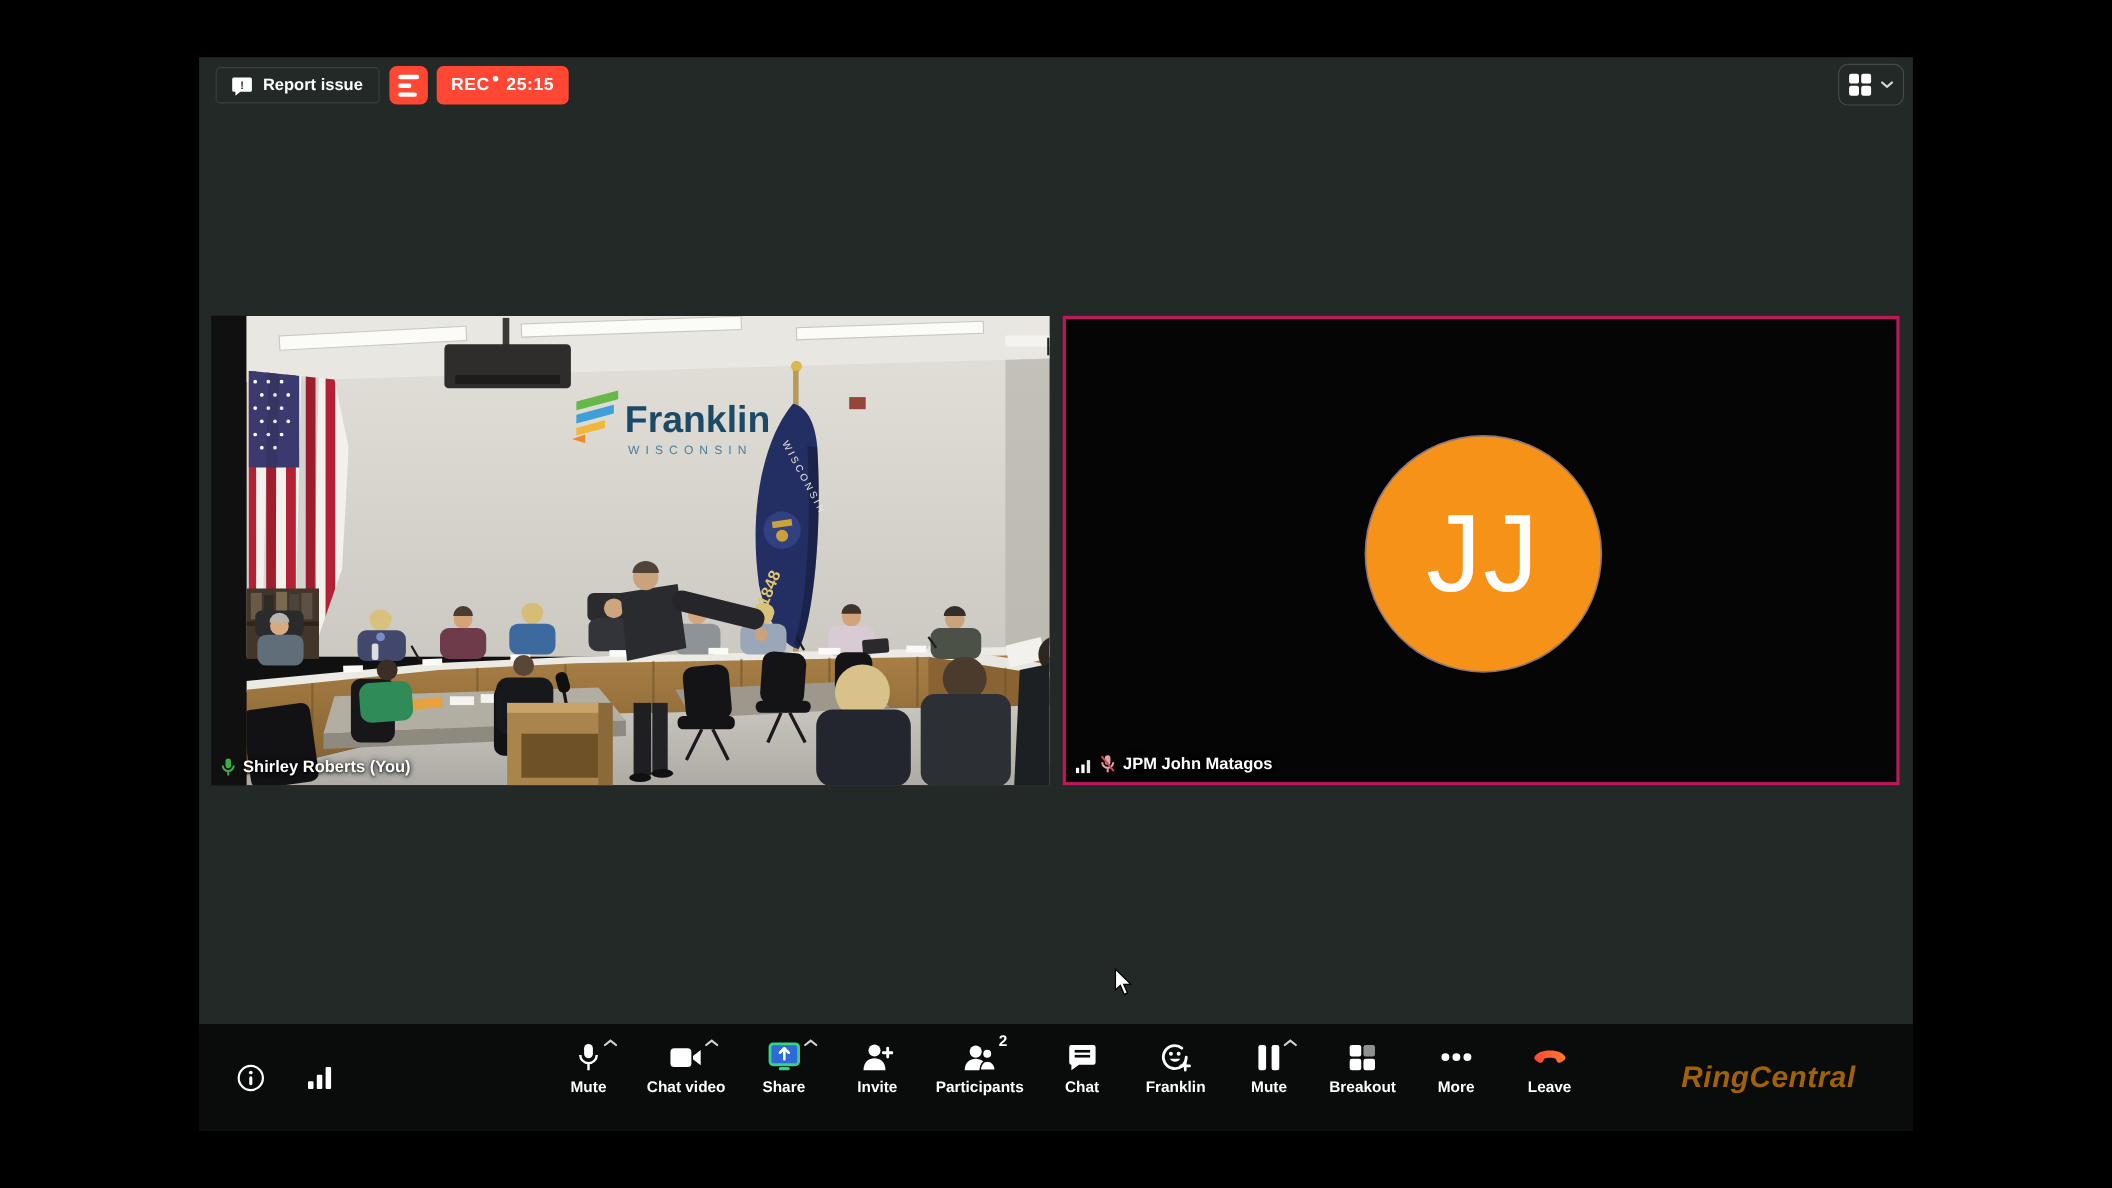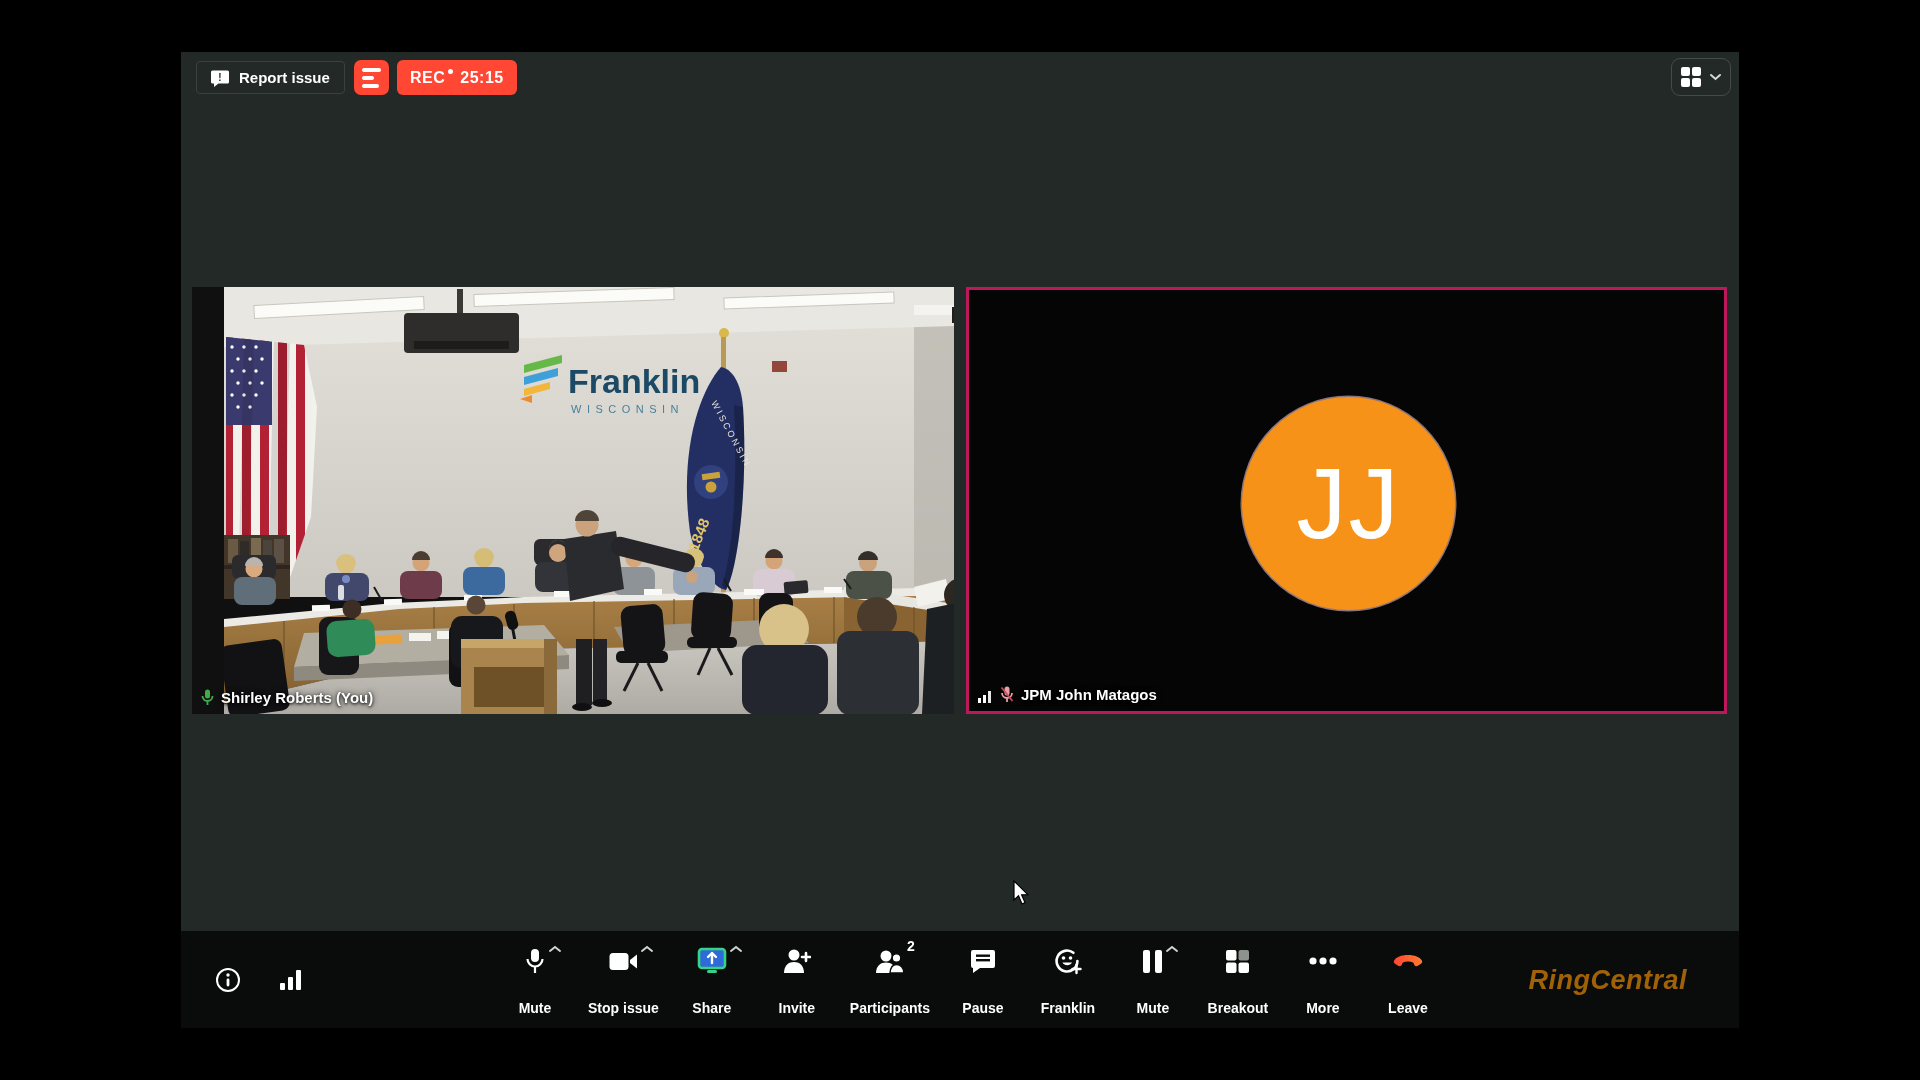--- a/index.html
+++ b/index.html
@@ -41,21 +41,21 @@
     justify-content:center; font-size:100px; font-weight:400; letter-spacing:2px;
     box-shadow:0 0 0 1.5px rgba(255,210,220,.55); }
 
   
   .toolbar { position:absolute; left:0; bottom:0; width:100%; height:97px; background:#090c0a; }
   .tb-left { position:absolute; left:34px; top:0; height:100%; display:flex; align-items:center; gap:38px; }
   .tb-center { position:absolute; left:322px; top:15px; display:flex; gap:21px; align-items:flex-start; }
   .tbtn { display:flex; flex-direction:column; align-items:center; min-width:64px;
     position:relative; color:#fff; cursor:pointer; }
   .tbtn .iconwrap { height:30px; display:flex; align-items:center; justify-content:center; position:relative; }
-  .tbtn .tlabel { font-size:14px; font-weight:bold; margin-top:24px; white-space:nowrap; }
+  .tbtn .tlabel { font-size:14px; font-weight:bold; margin-top:4px; white-space:nowrap; }
   .chev { position:absolute; top:-7px; right:-16px; }
   .pbadge { position:absolute; top:-10px; right:-10px; font-size:14px; font-weight:bold; color:#fff; }
   .brand { position:absolute; right:52px; top:50%; transform:translateY(-50%);
     font-size:27px; font-weight:bold; font-style:italic; color:#a16207; letter-spacing:.5px; }
   .tb-icon-btn { cursor:pointer; display:flex; align-items:center; }
 
   .cursor { position:absolute; left:1013px; top:880px; z-index:50; }
 </style>
 </head>
 <body>
@@ -418,21 +418,21 @@
           <span style="display:flex;">
             <svg width="29" height="21" viewBox="0 0 29 21">
                 <rect x="0.5" y="2" width="19" height="17" rx="3.5" fill="#fff"></rect>
                 <path d="M21 9 L28 3.5 V17.5 L21 12 Z" fill="#fff"></path>
               </svg>
           </span>
           <span class="chev"><svg width="14" height="8" viewBox="0 0 14 8">
                 <path d="M2 6 L7 2 L12 6" stroke="#cfd3d1" stroke-width="2" fill="none" stroke-linecap="round"></path>
               </svg></span>
         </div>
-        <span class="tlabel">Stop issue</span>
+        <span class="tlabel">Chat video</span>
       </div>
 
       <div class="tbtn">
         <div class="iconwrap">
           <span style="display:flex;">
             <svg width="30" height="28" viewBox="0 0 30 28">
                 <rect x="2" y="2" width="26" height="19" rx="3" fill="#2e6bd6" stroke="#35d388" stroke-width="2.6"></rect>
                 <path d="M15 6 L15 16 M15 6 L11 10 M15 6 L19 10" stroke="#fff" stroke-width="2.4" fill="none" stroke-linecap="round"></path>
                 <rect x="10" y="23" width="10" height="3" rx="1.5" fill="#35d388"></rect>
               </svg>
@@ -475,21 +475,21 @@
       <div class="tbtn">
         <div class="iconwrap">
           <span style="display:flex;">
             <svg width="26" height="25" viewBox="0 0 26 25">
                 <path d="M3 1 h20 a2 2 0 0 1 2 2 v14 a2 2 0 0 1 -2 2 h-13 l-7 5 v-5 a2 2 0 0 1 -2 -2 v-14 a2 2 0 0 1 2 -2 Z" fill="#fff"></path>
                 <rect x="6" y="5.5" width="14" height="2.4" fill="#090c0a"></rect>
                 <rect x="6" y="10" width="14" height="2.4" fill="#090c0a"></rect>
               </svg>
           </span>
         </div>
-        <span class="tlabel">Pause</span>
+        <span class="tlabel">Chat</span>
       </div>
 
       <div class="tbtn">
         <div class="iconwrap">
           <span style="display:flex;">
             <svg width="28" height="27" viewBox="0 0 28 27">
                 <path d="M23.4 13 a10.4 10.4 0 1 1 -4 -8.2" fill="none" stroke="#fff" stroke-width="2.6" stroke-linecap="round"></path>
                 <circle cx="9.5" cy="10" r="1.8" fill="#fff"></circle>
                 <circle cx="16.5" cy="10" r="1.8" fill="#fff"></circle>
                 <path d="M8.5 14.5 a5.5 5.5 0 0 0 9.5 0" fill="#fff"></path>

